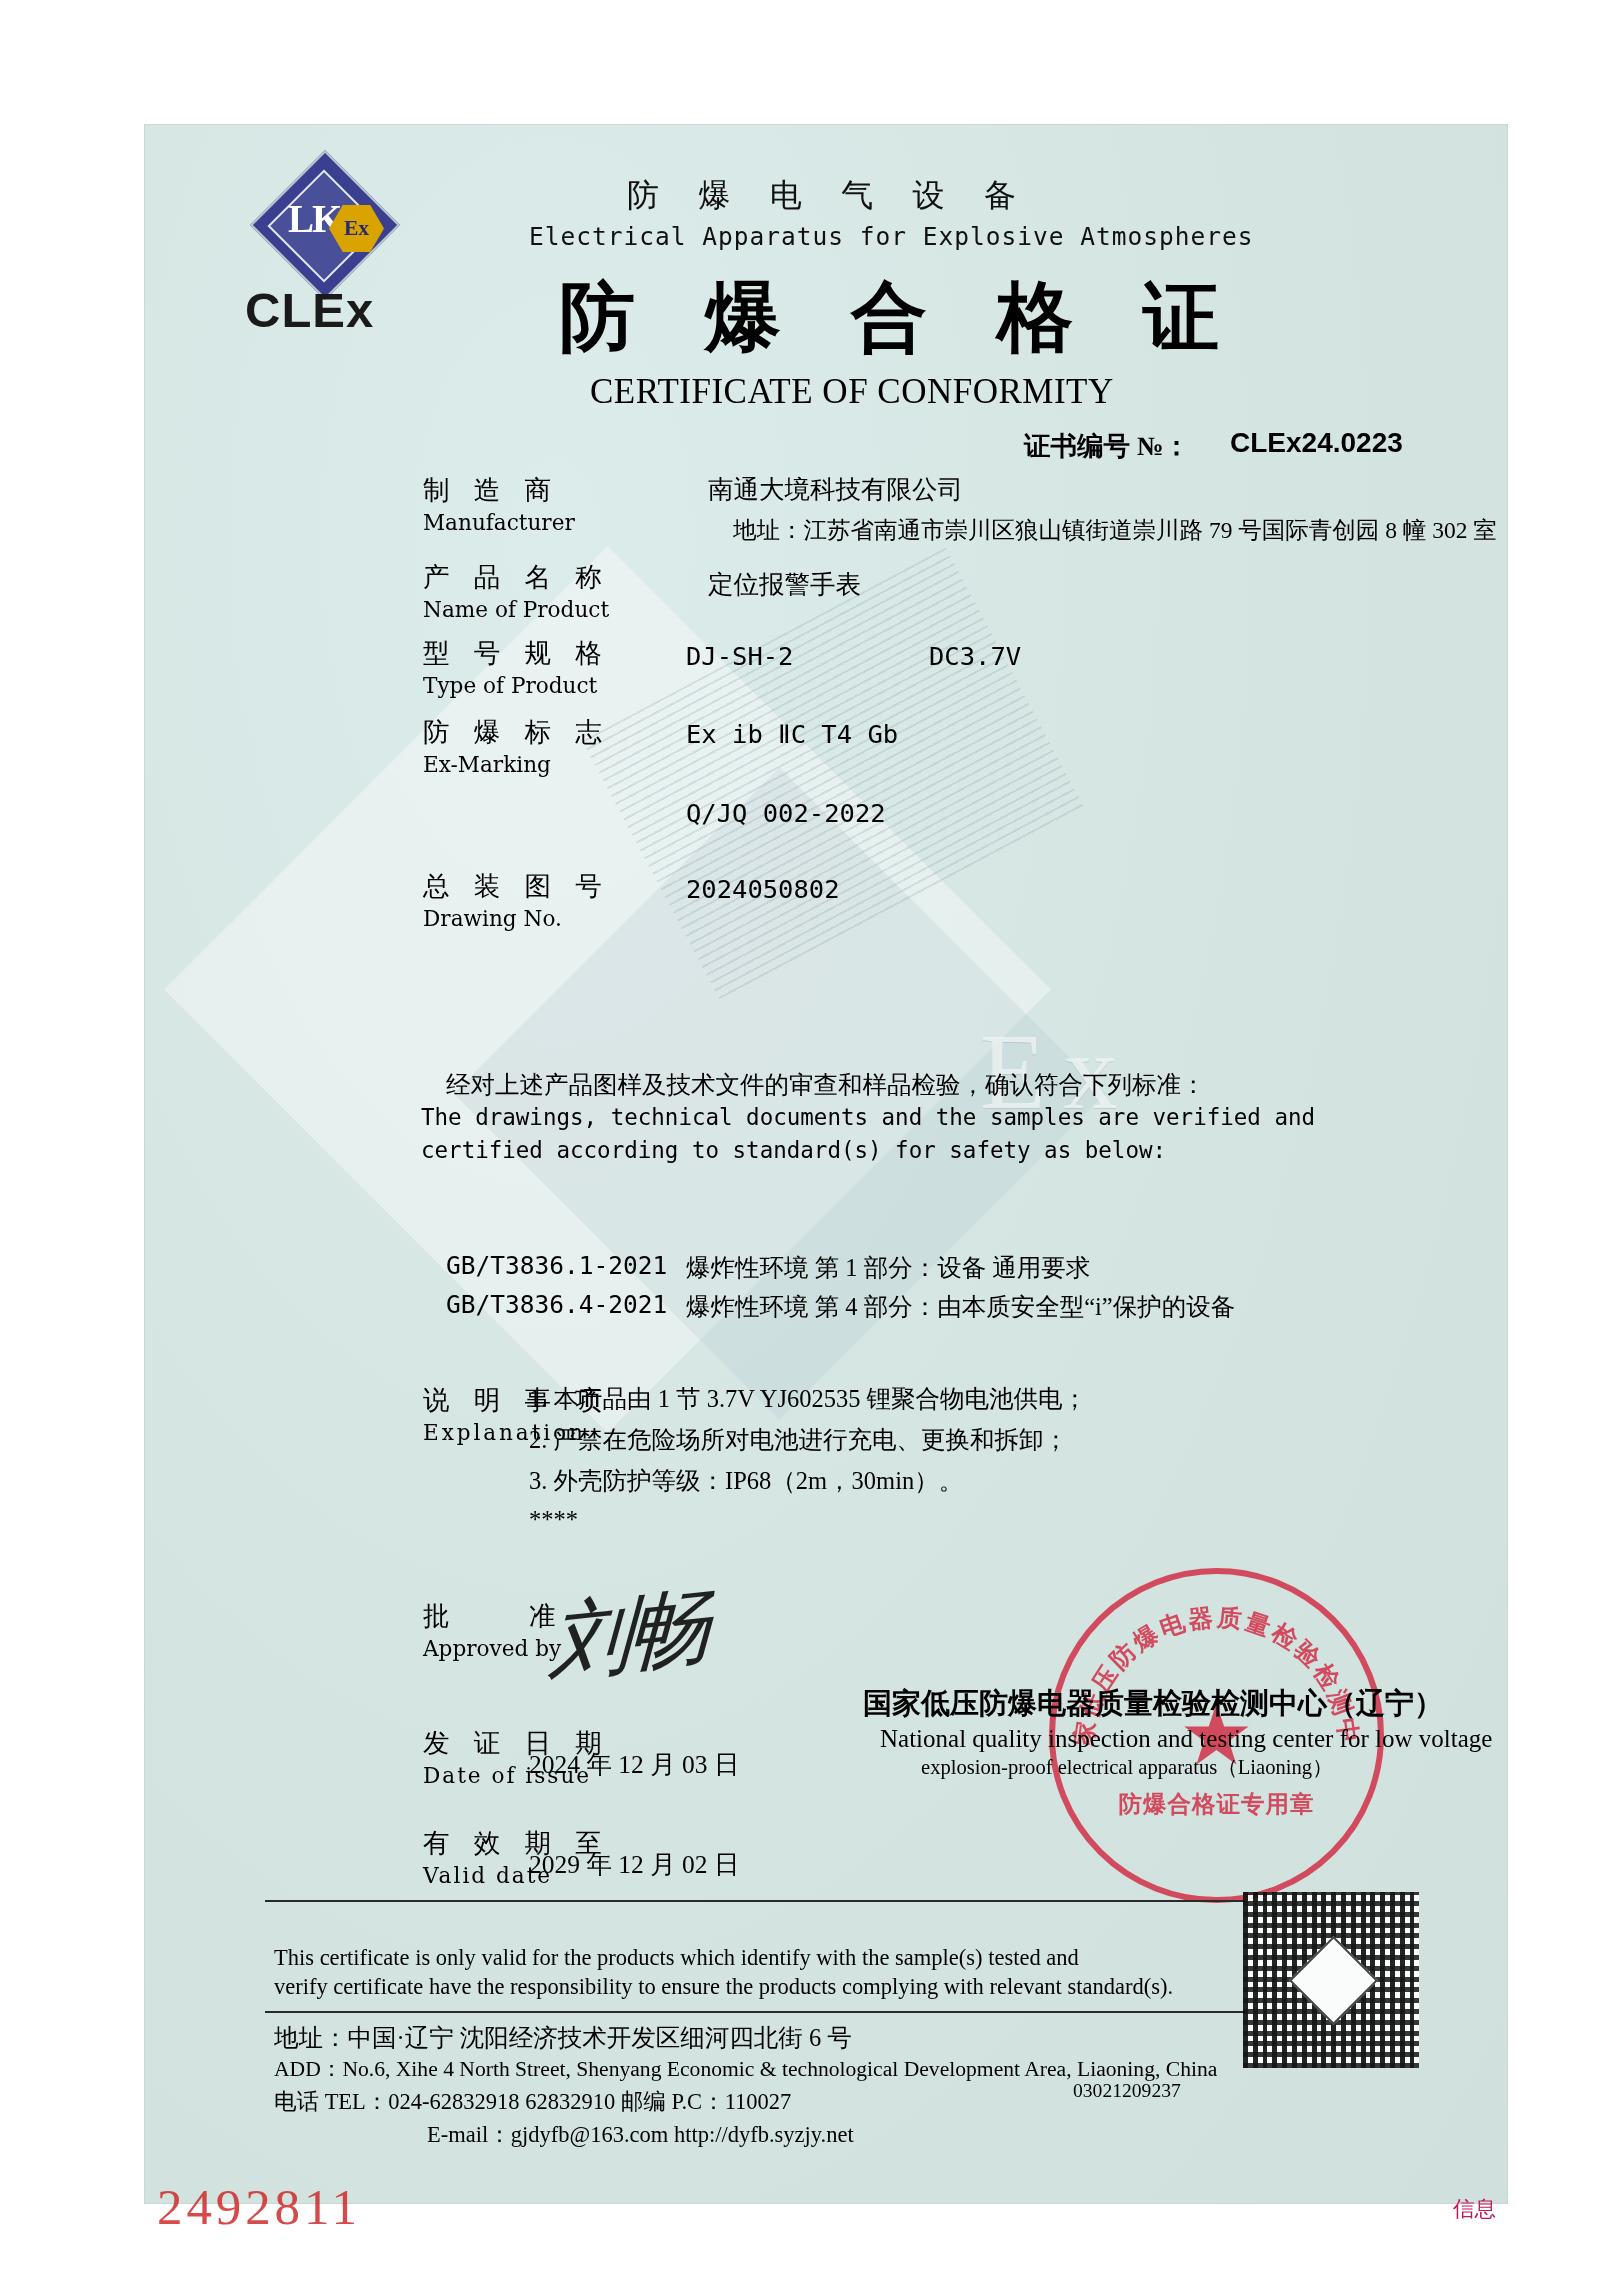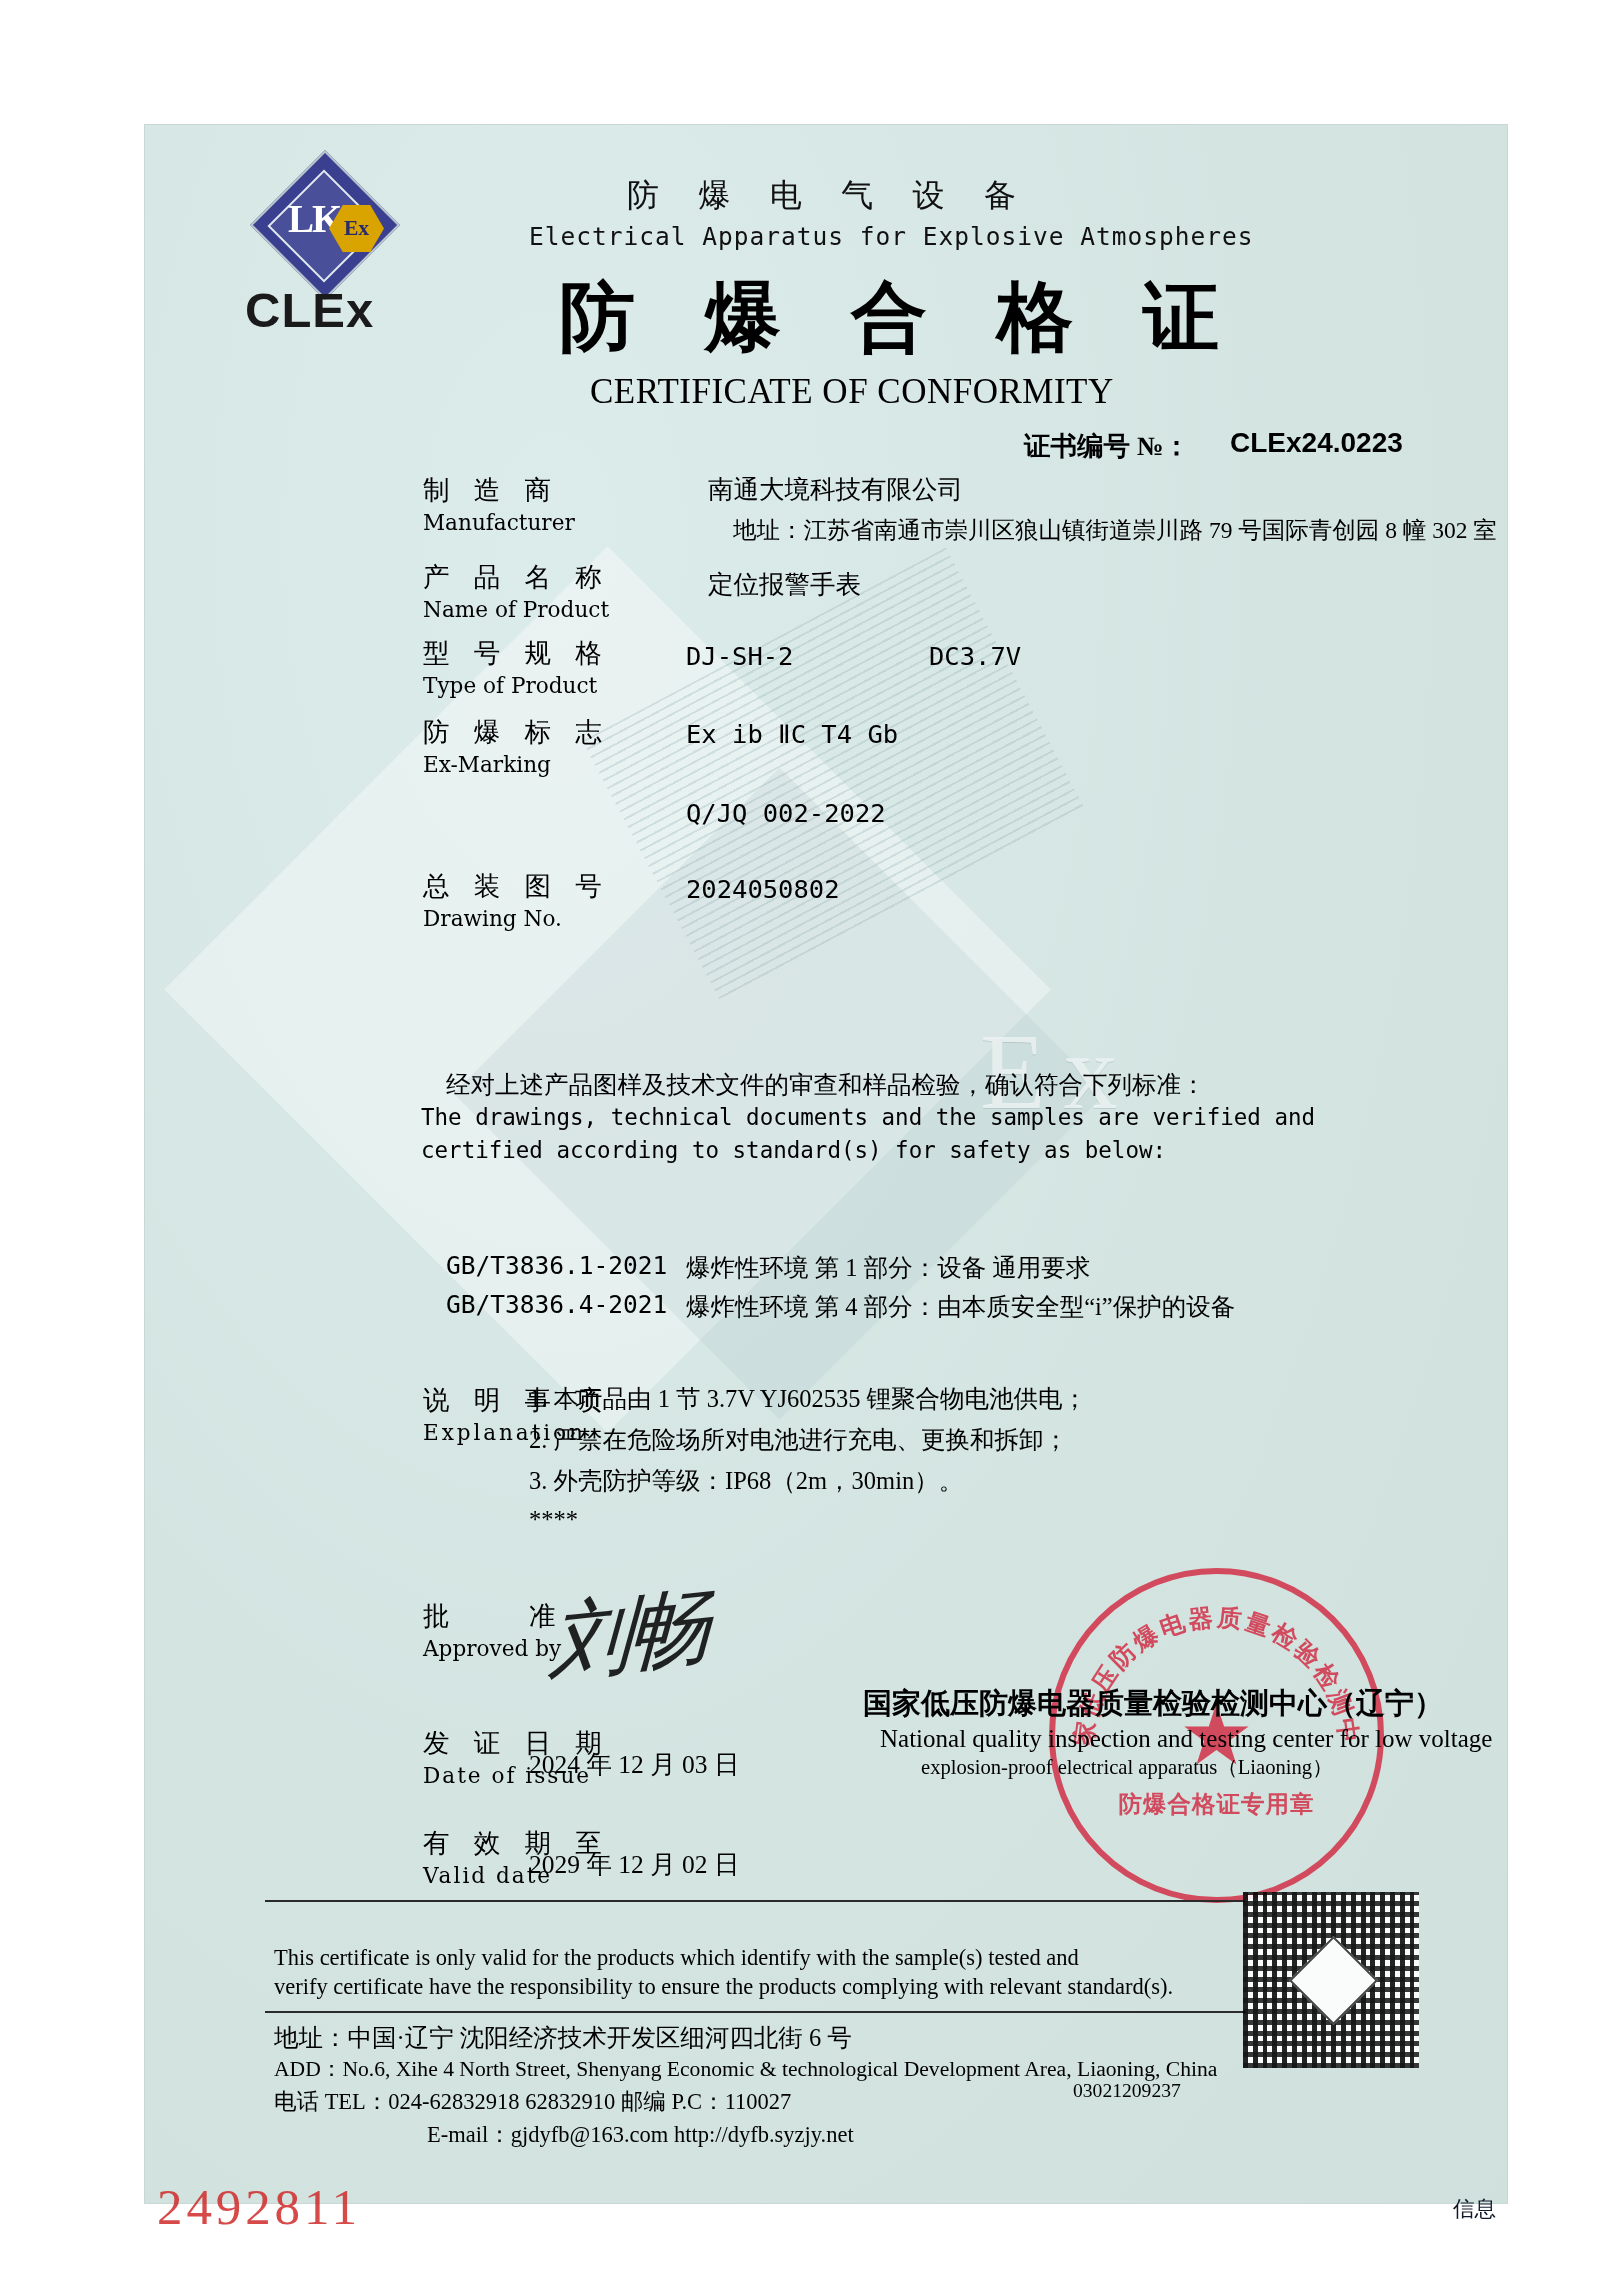--- a/index.html
+++ b/index.html
@@ -420,21 +420,21 @@
     color: #cf2b2b;
     font-family: "Liberation Serif", serif;
     letter-spacing: 3.9px;
     opacity: 0.85;
   }
   .bottom-right-cn {
     position: absolute;
     left: 1453px;
     top: 2194px;
     font-size: 21.6px;
-    color: #0f172a;
+    color: #be185d;
     font-family: "Liberation Serif", serif;
   }
 </style>
 </head>
 <body>
 
 <div id="page">
 
   <div id="paper"></div>
 

